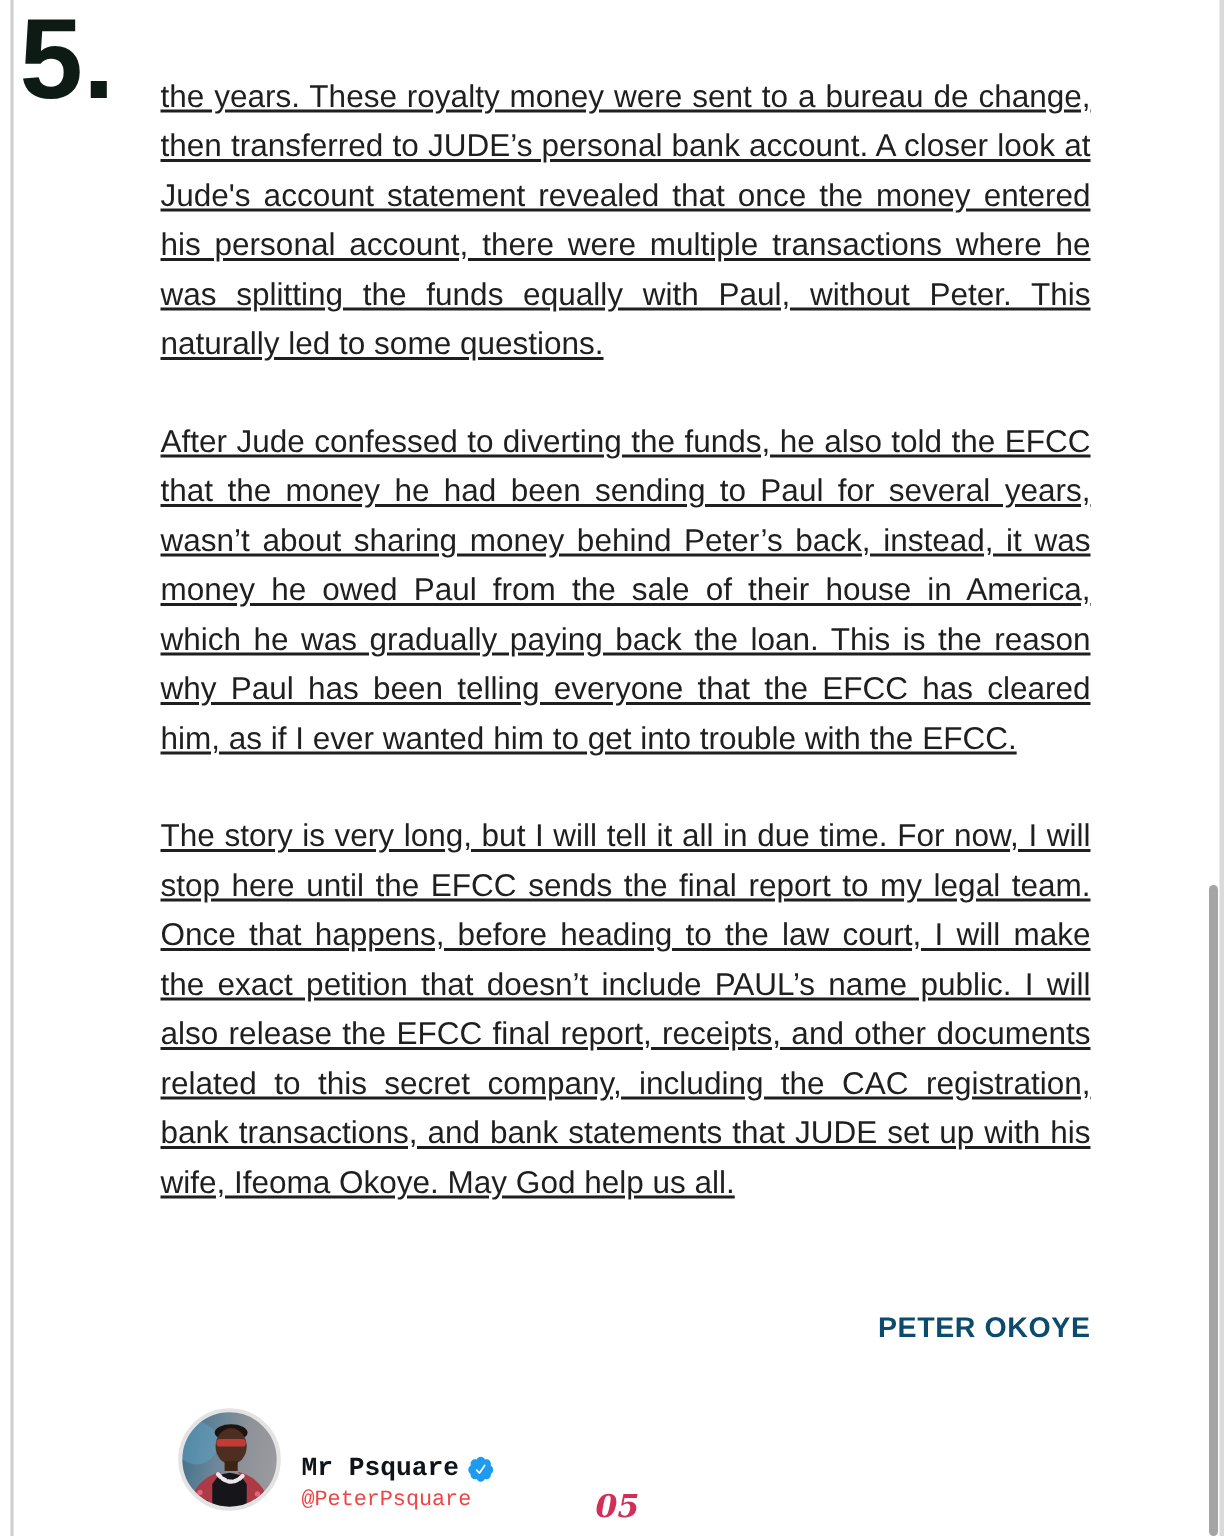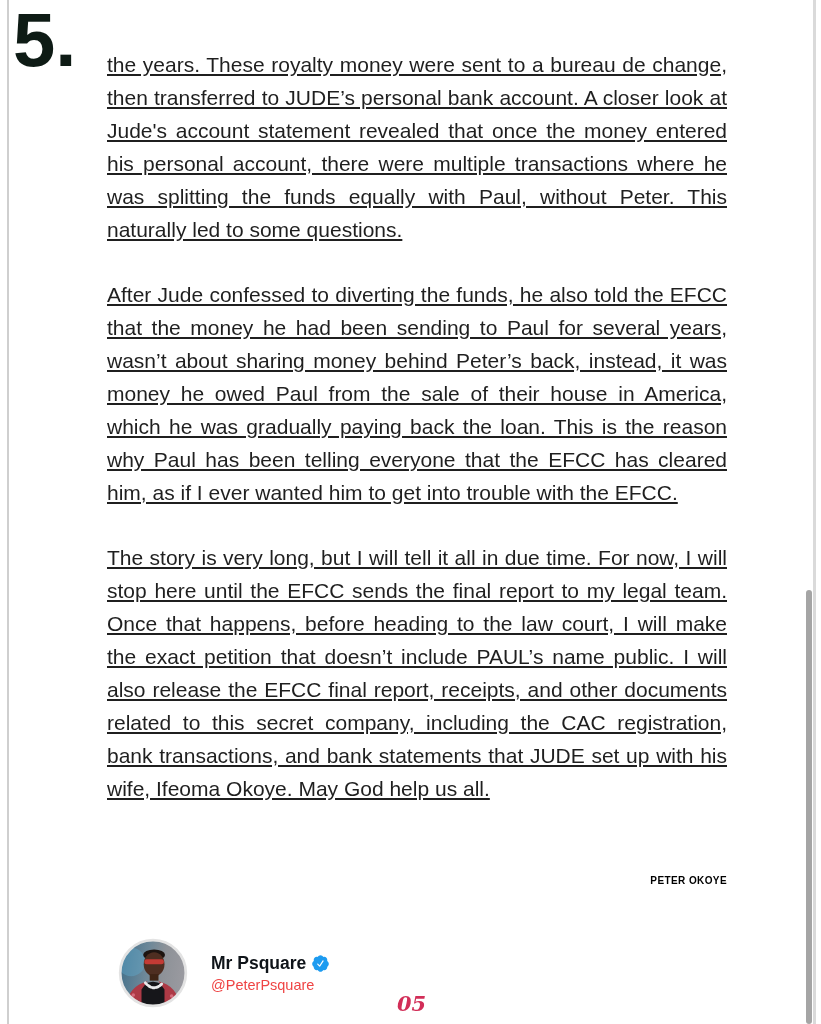--- a/index.html
+++ b/index.html
@@ -31,24 +31,24 @@
   .content p{
     margin:0 0 32px 0;
     font-size:21px;line-height:33px;
     text-align:justify;
     color:#1f1f1f;
     text-decoration:underline;
   }
   .signature{
     position:absolute;left:107px;top:875px;width:620px;
     text-align:right;
-    color:#000000;font-size:10px;font-weight:700;letter-spacing:.4px;
+    color:#0c4a6e;font-size:19px;font-weight:700;letter-spacing:.4px;
   }
   
-  .profile{position:absolute;left:118px;top:938px;display:flex;align-items:center;gap:23px;}
+  .profile{position:absolute;left:118px;top:938px;display:flex;align-items:flex-end;gap:13px;font-family:Liberation Mono, monospace;}
   .avatar{width:70px;height:70px;display:block;}
   .name-row{display:flex;align-items:center;gap:5px;}
   .display-name{font-size:17.5px;font-weight:700;color:#0f1419;}
   .badge{width:19px;height:19px;display:block;}
   .handle{font-size:14.5px;color:#ef4444;margin-top:3px;}
   .page-num{
     position:absolute;left:397px;top:991px;
     font-family:"DejaVu Serif",serif;font-style:italic;font-weight:700;
     font-size:21px;color:#d22e58;
   }

